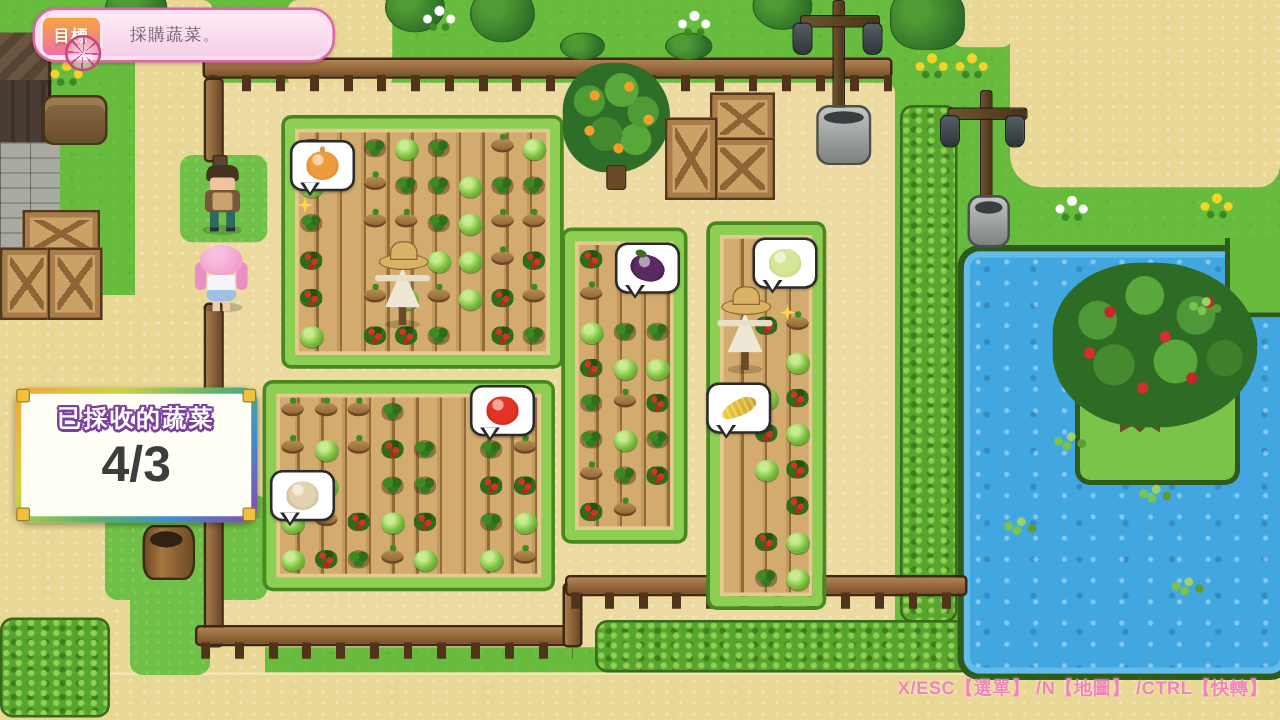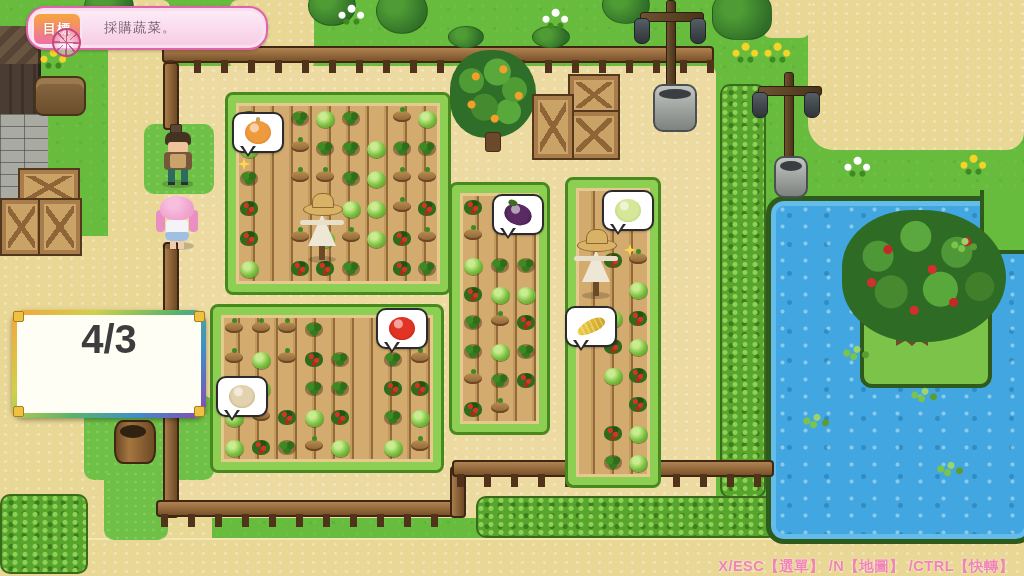--- a/index.html
+++ b/index.html
@@ -119,21 +119,21 @@
     background:linear-gradient(135deg,#f5a43c,#cfd14a 28%,#59b36a 55%,#3f8fca 76%,#8e44ad 100%);
     box-shadow:0 2px 5px rgba(0,0,0,.35);}
   .panel-inner{width:100%;height:100%;background:#fffef5;border-radius:8px;display:flex;flex-direction:column;
     align-items:center;justify-content:flex-start;}
   .panel-corner{position:absolute;width:9px;height:9px;background:#eec23f;border:1px solid #a87d22;border-radius:2px;}
   .panel-title{margin-top:7px;font-size:19px;font-weight:bold;color:#fff;letter-spacing:2px;
     text-shadow:2px 0 0 #7b3fa0,-2px 0 0 #7b3fa0,0 2px 0 #7b3fa0,0 -2px 0 #7b3fa0,
       1.5px 1.5px 0 #7b3fa0,-1.5px 1.5px 0 #7b3fa0,1.5px -1.5px 0 #7b3fa0,-1.5px -1.5px 0 #7b3fa0;}
   .panel-count{margin-top:2px;font-size:40px;font-weight:bold;color:#3d3d3d;}
 
-  .controls{right:10px;bottom:0;font-size:14.5px;font-weight:bold;letter-spacing:.5px;
+  .controls{right:10px;bottom:16px;font-size:14.5px;font-weight:bold;letter-spacing:.5px;
     text-shadow:0 0 2px rgba(255,255,255,.85);}
 </style>
 </head>
 <body>
 
 <div id="stage">
 
   <div class="abs terr path" style="left:108px;top:0;width:62px;height:272px;"></div>
   <div class="abs terr path" style="left:0;top:236px;width:172px;height:184px;border-radius:0 10px 10px 0;"></div>
   <div class="abs terr path" style="left:0;top:412px;width:212px;height:164px;border-radius:0;"></div>
@@ -264,20 +264,21 @@
     <div class="goal-wheel"></div>
     <div class="goal-text">採購蔬菜。</div>
   </div>
 
   <div class="abs ui panel">
     <div class="panel-corner" style="left:1px;top:1px;"></div>
     <div class="panel-corner" style="right:1px;top:1px;"></div>
     <div class="panel-corner" style="left:1px;bottom:1px;"></div>
     <div class="panel-corner" style="right:1px;bottom:1px;"></div>
     <div class="panel-inner">
+      <div class="panel-title">已採收的蔬菜</div>
       <div class="panel-count">4/3</div>
     </div>
   </div>
 
   <div class="abs ui controls" style="color: rgb(241, 132, 181);">X/ESC【選單】 /N【地圖】 /CTRL【快轉】</div>
 <div class="plot" style="left: 228px; top: 95px; width: 204px; height: 181px;">
       <div class="crop c-berry" style="left: 3.75px; top: 7.58333px;"></div>
       <div class="crop c-cab" style="left: 3.75px; top: 37.75px;"></div>
       <div class="crop c-seed" style="left: 3.75px; top: 67.9167px;"></div>
       <div class="crop c-berry" style="left: 3.75px; top: 98.0833px;"></div>

